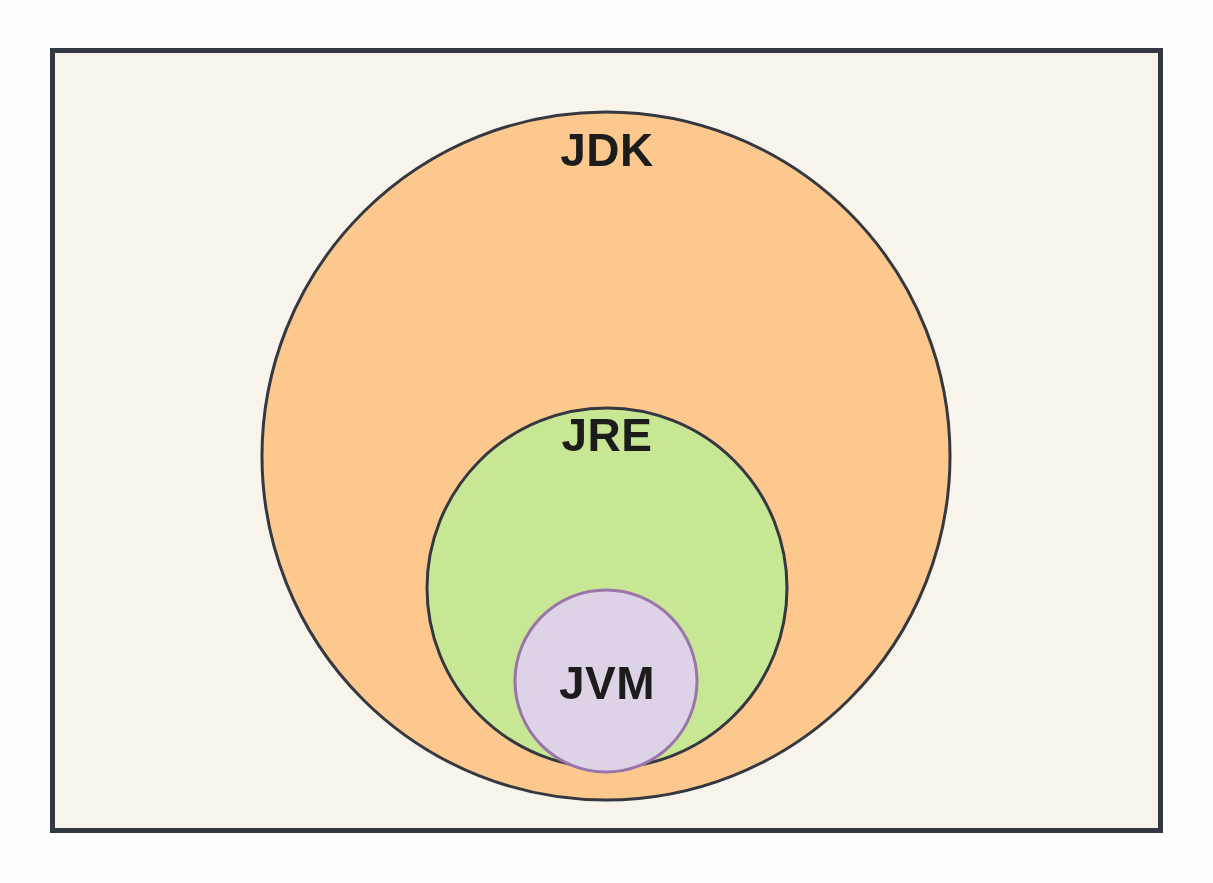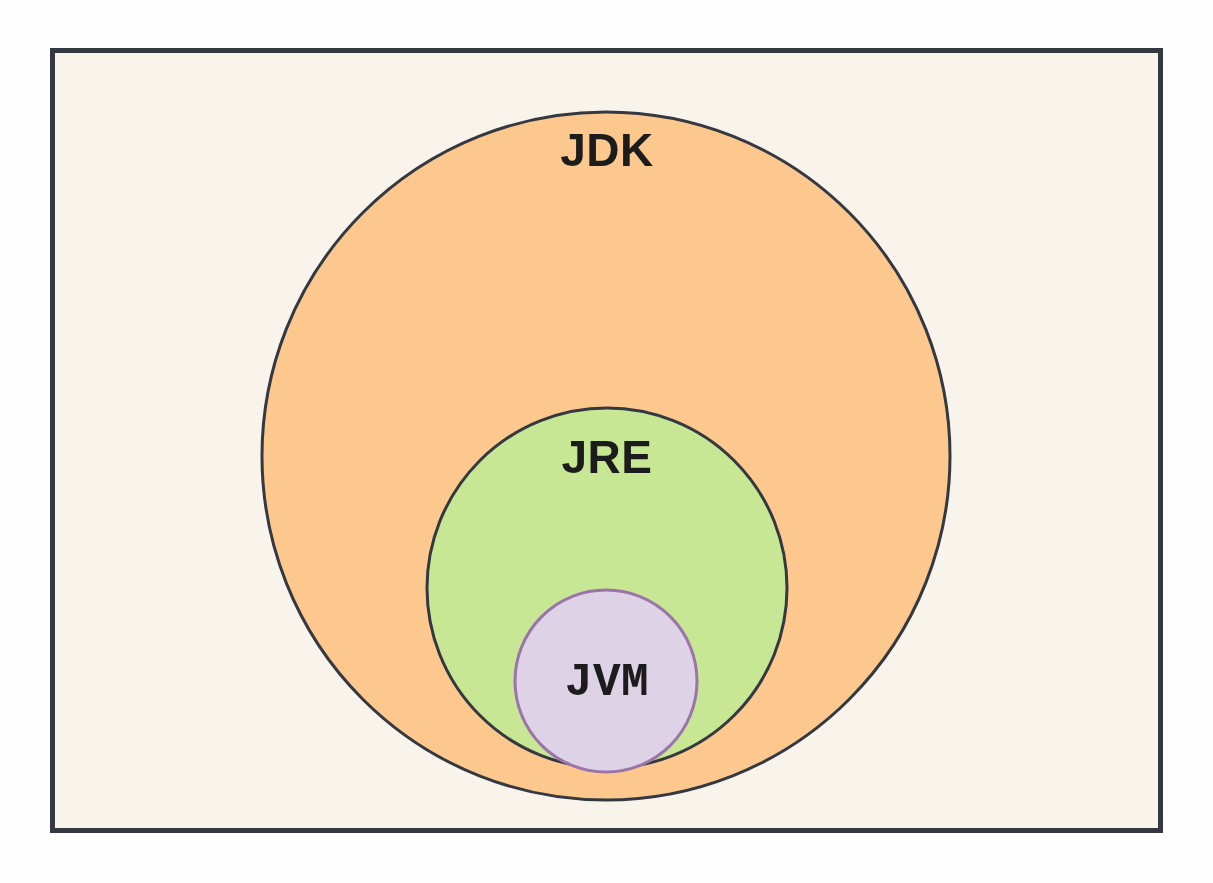--- a/index.html
+++ b/index.html
@@ -58,23 +58,23 @@
     font-weight: bold;
     line-height: 1;
     letter-spacing: 0.5px;
   }
   .sub {
     font-size: 33px;
     font-weight: normal;
   }
   .jdk-title { top: 127px; }
   .jdk-sub   { top: 202px; line-height: 54px; }
-  .jre-title { top: 434px; }
+  .jre-title { top: 412px; }
   .jre-sub   { top: 499px; line-height: 45px; }
-  .jvm-title { top: 660px; font-family: Liberation Mono, monospace; }
+  .jvm-title { top: 660px; }
 </style>
 </head>
 <body>
 
 <div class="canvas">
 
   <div class="frame"></div>
 
   <svg class="venn" width="1213" height="883" viewBox="0 0 1213 883">
     <circle class="c-jdk" cx="606" cy="456" r="344"></circle>

